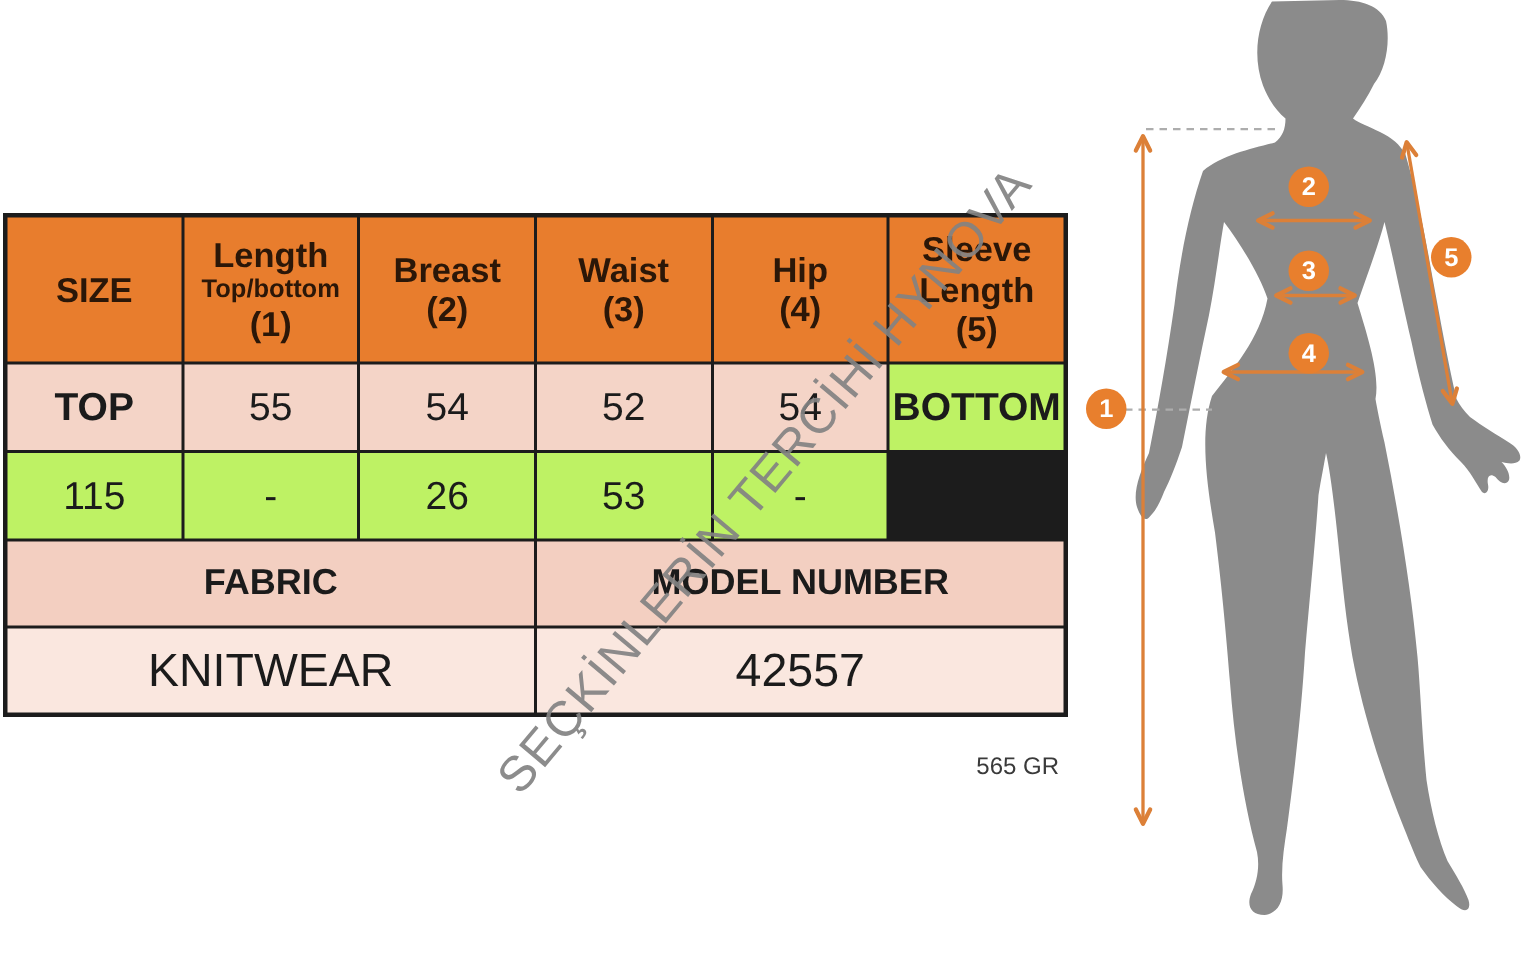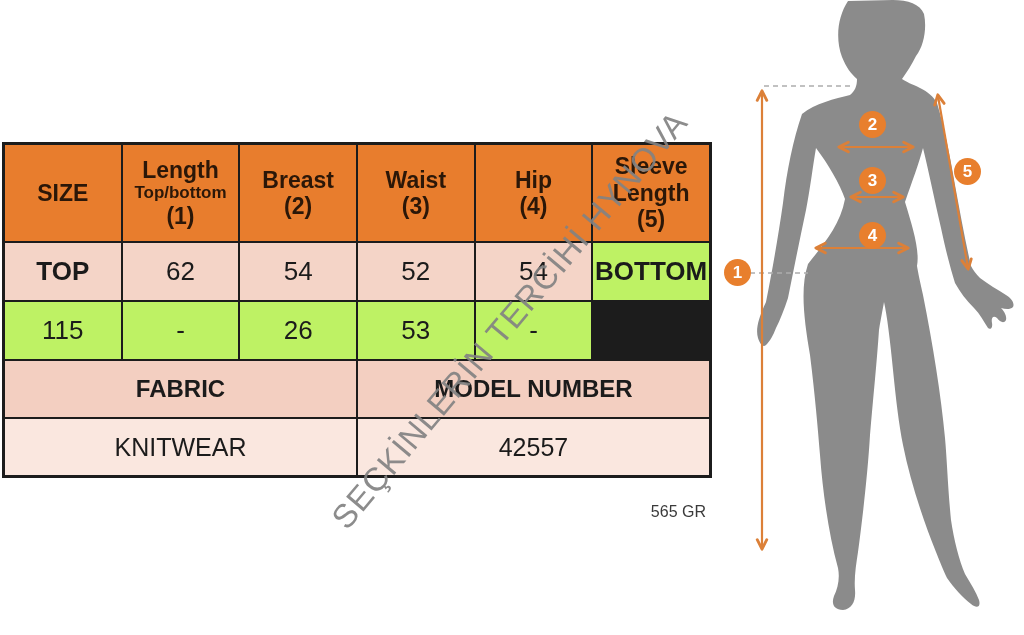--- a/index.html
+++ b/index.html
@@ -28,21 +28,21 @@
   .th .sub{font-size:17px;font-weight:bold;}
   .th .num{font-size:23px;font-weight:bold;}
   .row-a{background:#F4D4C7;}
   .row-b{background:#bef264;}
   .row-c{background:#F3CFC1;}
   .row-d{background:#FAE7DF;}
   .rowlabel{font-size:26px;font-weight:bold;}
   .val{font-size:26px;}
   .span3{grid-column:span 3;}
   .info-lbl{font-size:24px;font-weight:bold;}
-  .info-val{font-size:25px;}
+  .info-val{font-size:31px;}
   
   .weight-note{
     position:absolute;left:560px;top:503px;width:146px;text-align:right;
     font-size:16px;color:#3a3a3a;
   }
   
   .watermark{
     position:absolute;left:192px;top:300px;width:640px;height:44px;
     text-align:center;white-space:nowrap;
     transform:rotate(-50deg);transform-origin:50% 50%;
@@ -86,21 +86,21 @@
   <div class="cell th">
     <span class="lbl">Hip</span>
     <span class="num">(4)</span>
   </div>
   <div class="cell th">
     <span class="lbl">Sleeve Length</span>
     <span class="num">(5)</span>
   </div>
 
   <div class="cell row-a rowlabel">TOP</div>
-  <div class="cell row-a val">62</div>
+  <div class="cell row-a val">55</div>
   <div class="cell row-a val">54</div>
   <div class="cell row-a val">52</div>
   <div class="cell row-a val">54</div>
 
   <div class="cell row-b rowlabel">BOTTOM</div>
   <div class="cell row-b val">115</div>
   <div class="cell row-b val">-</div>
   <div class="cell row-b val">26</div>
   <div class="cell row-b val">53</div>
   <div class="cell row-b val">-</div>

